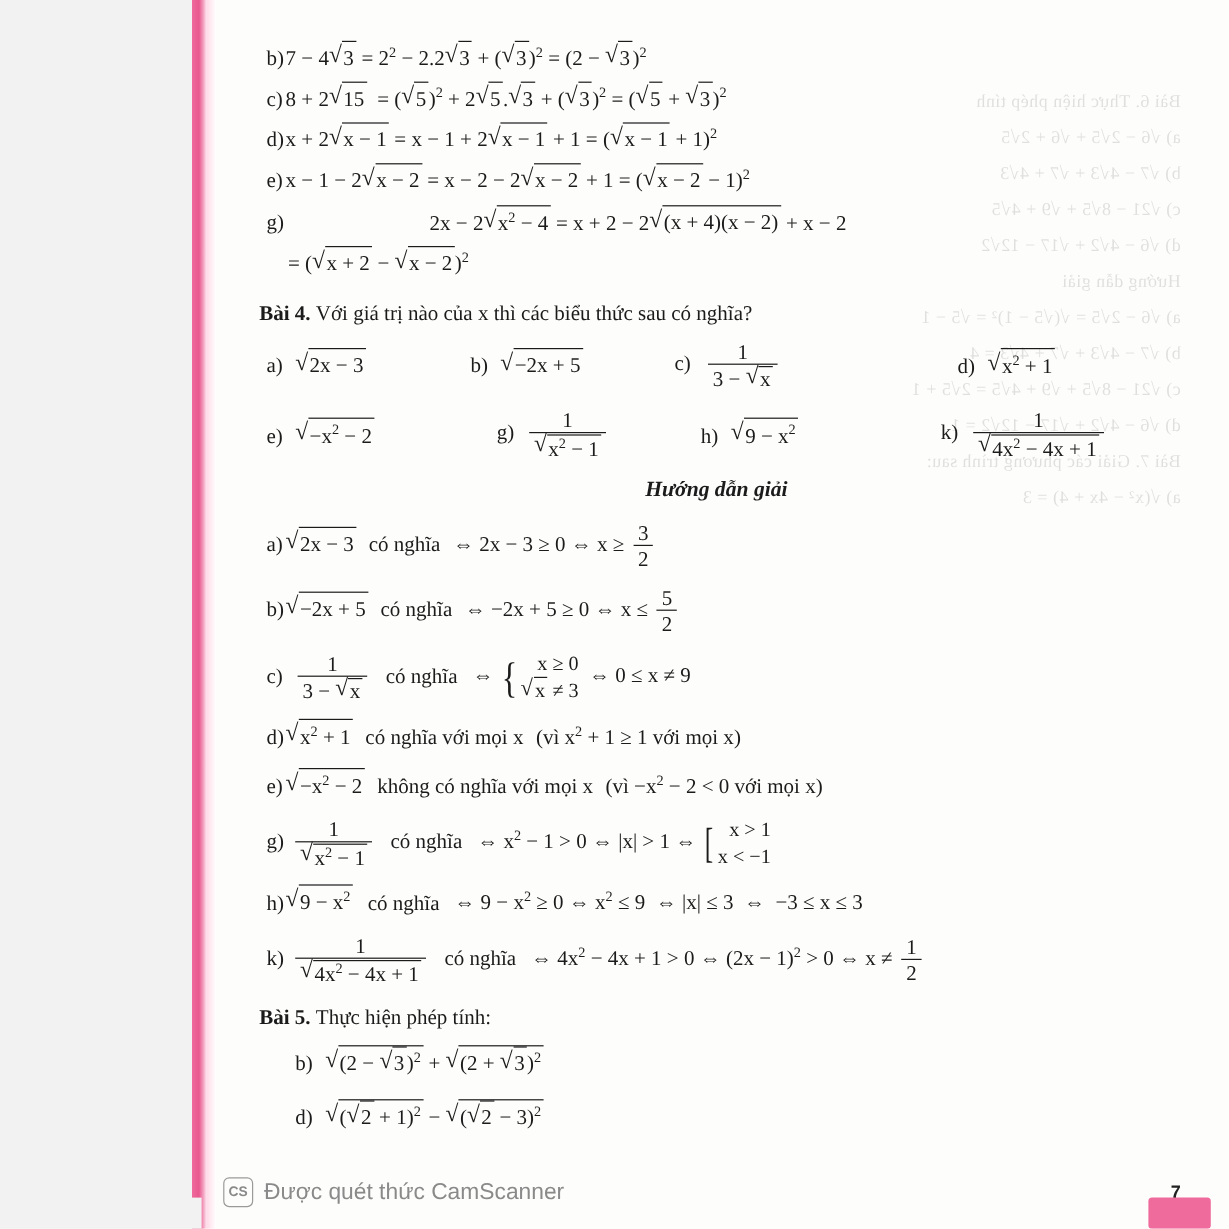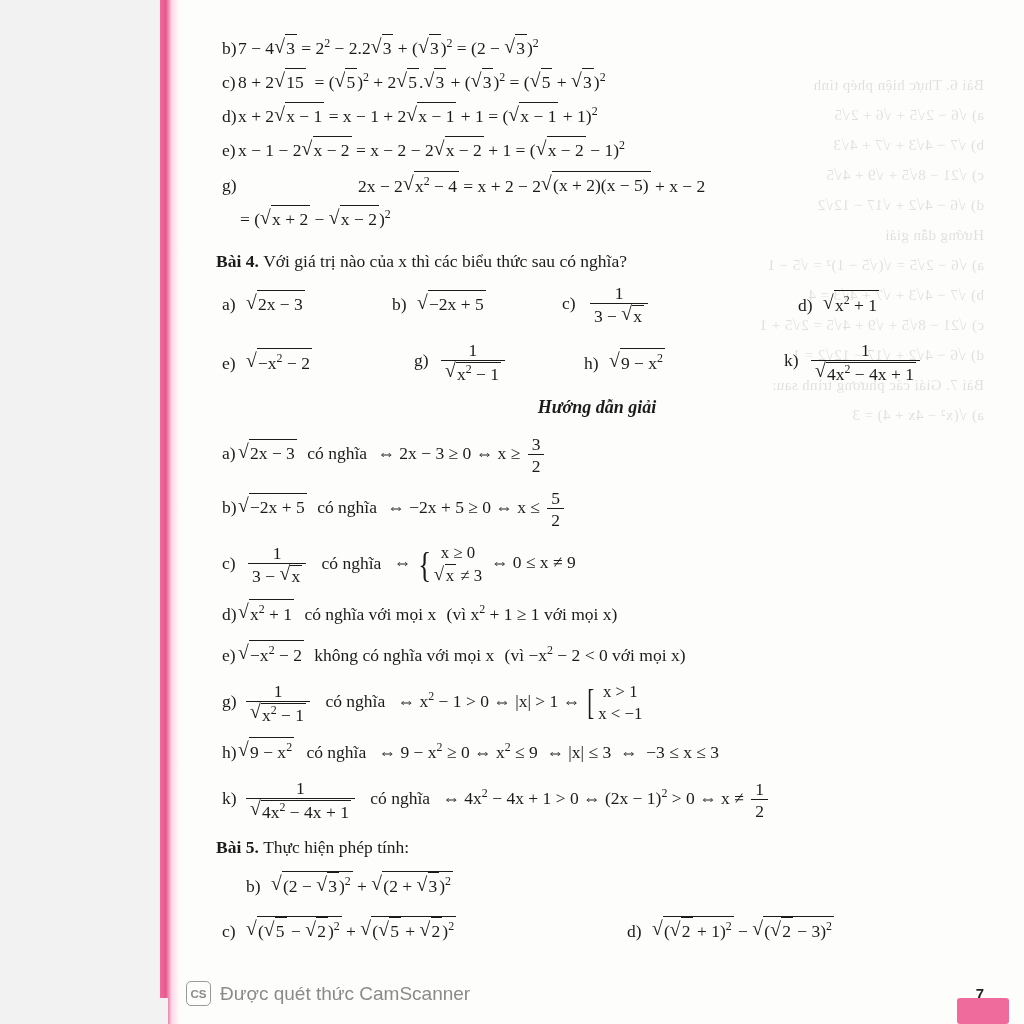--- a/index.html
+++ b/index.html
@@ -145,21 +145,21 @@
     font-size: 2.0em;
     line-height: 0.85;
     transform: scaleX(0.6);
     display: inline-block;
     margin-right: 2px;
   }
   .sys-rows {
     display: inline-block;
     font-size: 0.96em;
     line-height: 1.3;
-    text-align: center;
+    text-align: right;
   }
 
   .two-col {
     display: flex;
     width: 100%;
   }
   .two-col > div { flex: 1; }
 
   .four-col {
     display: flex;
@@ -280,21 +280,21 @@
         <span class="lbl">e)</span>
         <span class="expr">
           x − 1 − 2<span class="sqrt"><span class="rad">x − 2</span></span> = x − 2 − 2<span class="sqrt"><span class="rad">x − 2</span></span> + 1 =
           <span class="nowrap">(<span class="sqrt"><span class="rad">x − 2</span></span> − 1)<sup>2</sup></span>
         </span>
       </div>
 
       <div class="row">
         <span class="lbl">g)</span>
         <span class="expr" style="padding-left:120px;">
-          2x − 2<span class="sqrt"><span class="rad">x<sup>2</sup> − 4</span></span> = x + 2 − 2<span class="sqrt"><span class="rad">(x + 2)(x − 5)</span></span> + x − 2
+          2x − 2<span class="sqrt"><span class="rad">x<sup>2</sup> − 4</span></span> = x + 2 − 2<span class="sqrt"><span class="rad">(x + 4)(x − 2)</span></span> + x − 2
         </span>
       </div>
 
       <div class="row">
         <span class="lbl"></span>
         <span class="expr" style="padding-left:2px;">
           = <span class="nowrap">(<span class="sqrt"><span class="rad">x + 2</span></span> − <span class="sqrt"><span class="rad">x − 2</span></span>)<sup>2</sup></span>
         </span>
       </div>
 
@@ -462,25 +462,20 @@
 
       <div class="two-col" style="margin-top:10px;">
         <div style="padding-left:42px;">
           <span>b)</span>
           <span class="sqrt" style="margin-left:6px;"><span class="rad">(2 − <span class="sqrt"><span class="rad">3</span></span>)<sup>2</sup></span></span>
           + <span class="sqrt"><span class="rad">(2 + <span class="sqrt"><span class="rad">3</span></span>)<sup>2</sup></span></span>
         </div>
       </div>
 
       <div class="two-col" style="margin-top:16px;">
-        <div style="padding-left:18px;">
-          <span>c)</span>
-          <span class="sqrt" style="margin-left:6px;"><span class="rad">(<span class="sqrt"><span class="rad">5</span></span> − <span class="sqrt"><span class="rad">2</span></span>)<sup>2</sup></span></span>
-          + <span class="sqrt"><span class="rad">(<span class="sqrt"><span class="rad">5</span></span> + <span class="sqrt"><span class="rad">2</span></span>)<sup>2</sup></span></span>
-        </div>
         <div style="padding-left:42px;">
           <span>d)</span>
           <span class="sqrt" style="margin-left:6px;"><span class="rad">(<span class="sqrt"><span class="rad">2</span></span> + 1)<sup>2</sup></span></span>
           − <span class="sqrt"><span class="rad">(<span class="sqrt"><span class="rad">2</span></span> − 3)<sup>2</sup></span></span>
         </div>
       </div>
 
     </div>
   </div>
 

